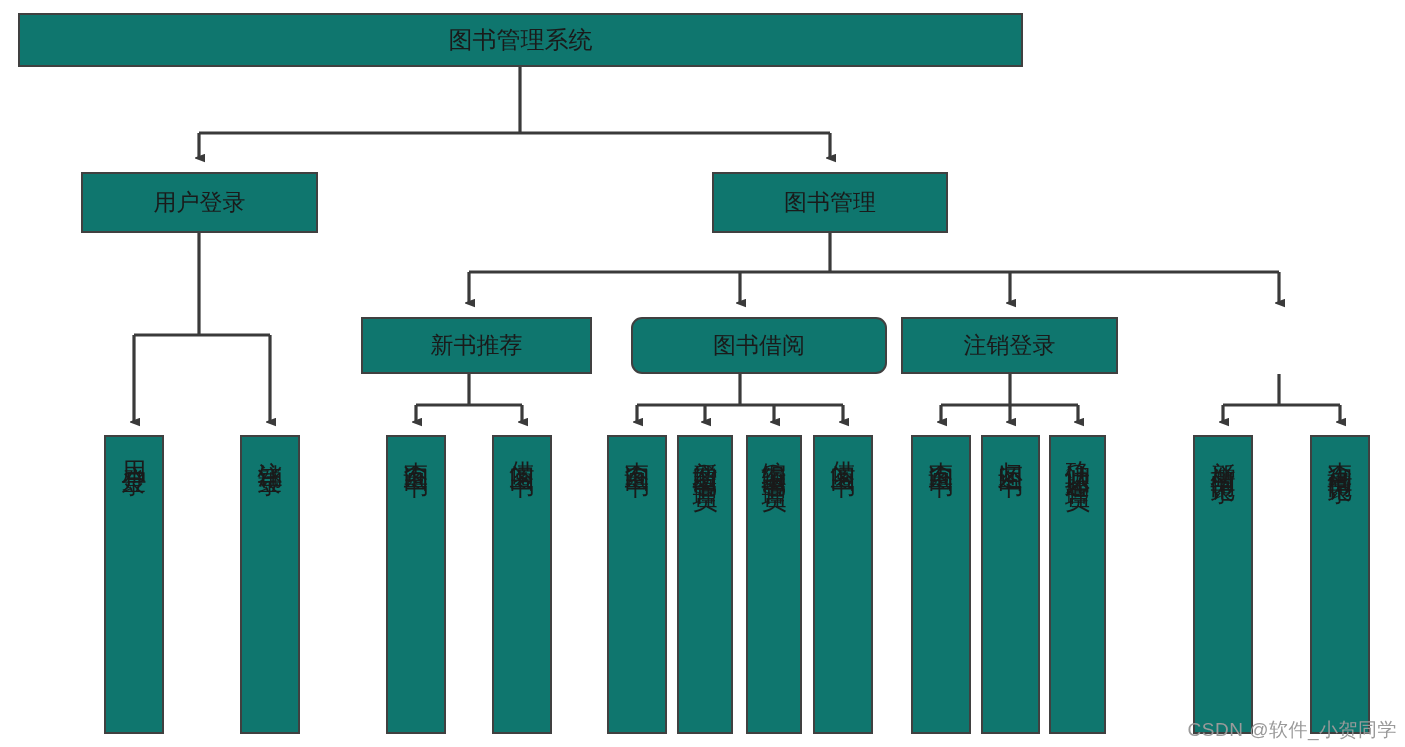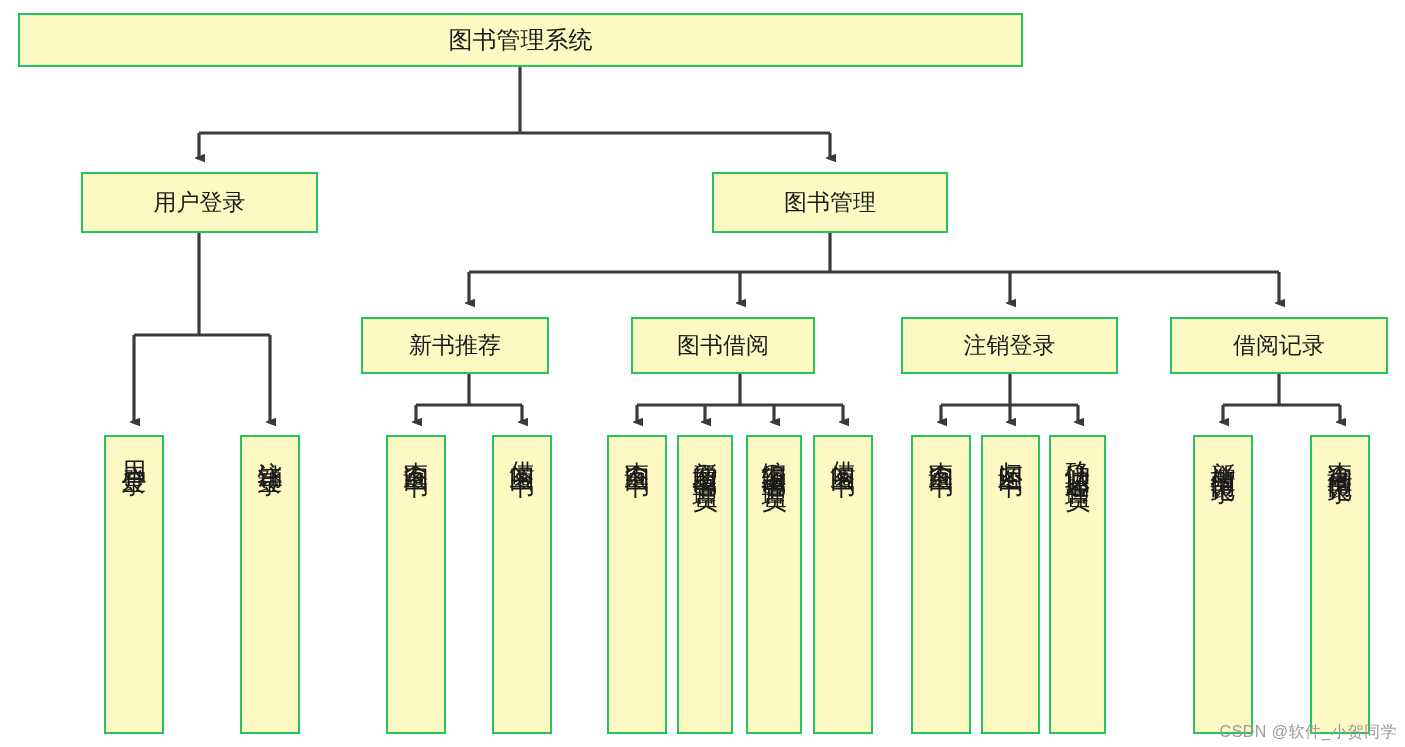--- a/index.html
+++ b/index.html
@@ -21,22 +21,22 @@
     position: absolute;
     left: 0;
     top: 0;
     width: 1405px;
     height: 747px;
     pointer-events: none;
   }
   .node {
     position: absolute;
     box-sizing: border-box;
-    background: #fef9c3;
-    border: 2px solid #22c55e;
+    background: #0f766e;
+    border: 2px solid #404040;
     display: flex;
     align-items: center;
     justify-content: center;
     z-index: 2;
   }
   .node .label {
     color: #1a1a1a;
     line-height: 1.25;
     text-align: center;
     white-space: nowrap;
@@ -57,21 +57,21 @@
     text-orientation: upright;
     font-size: 25px;
     letter-spacing: 4px;
     line-height: 1;
     white-space: nowrap;
   }
   .watermark {
     position: absolute;
     right: 8px;
     bottom: 4px;
-    font-size: 16px;
+    font-size: 19px;
     color: #9a9a9a;
     z-index: 3;
     white-space: nowrap;
     letter-spacing: 0.5px;
     margin-left: 40px;
   }
 </style>
 </head>
 <body>
 
@@ -132,35 +132,32 @@
   </div>
 
   <div class="node horiz" style="left:81px; top:172px; width:237px; height:61px;">
     <span class="label">用户登录</span>
   </div>
 
   <div class="node horiz" style="left:712px; top:172px; width:236px; height:61px;align-items:center;">
     <span class="label">图书管理</span>
   </div>
 
-  <div class="node horiz" style="left:361px; top:317px; width:188px; height:57px;">
+  <div class="node horiz" style="left:361px; top:317px; width:231px; height:57px;">
     <span class="label">新书推荐</span>
   </div>
 
-  <div class="node horiz" style="left:631px; top:317px; width:184px; height:57px;">
+  <div class="node horiz" style="left:631px; top:317px; width:256px; height:57px;border-radius:11px;">
     <span class="label">图书借阅</span>
   </div>
 
   <div class="node horiz" style="left:901px; top:317px; width:217px; height:57px;">
     <span class="label">注销登录</span>
   </div>
 
-  <div class="node horiz" style="left:1170px; top:317px; width:218px; height:57px;">
-    <span class="label">借阅记录</span>
-  </div>
 
   <div class="node vert" style="left:104px; top:435px; width:60px; height:299px;">
     <span class="label">用户登录</span>
   </div>
 
   <div class="node vert" style="left:240px; top:435px; width:60px; height:299px;">
     <span class="label">注销登录</span>
   </div>
 
   <div class="node vert" style="left:386px; top:435px; width:60px; height:299px;">

